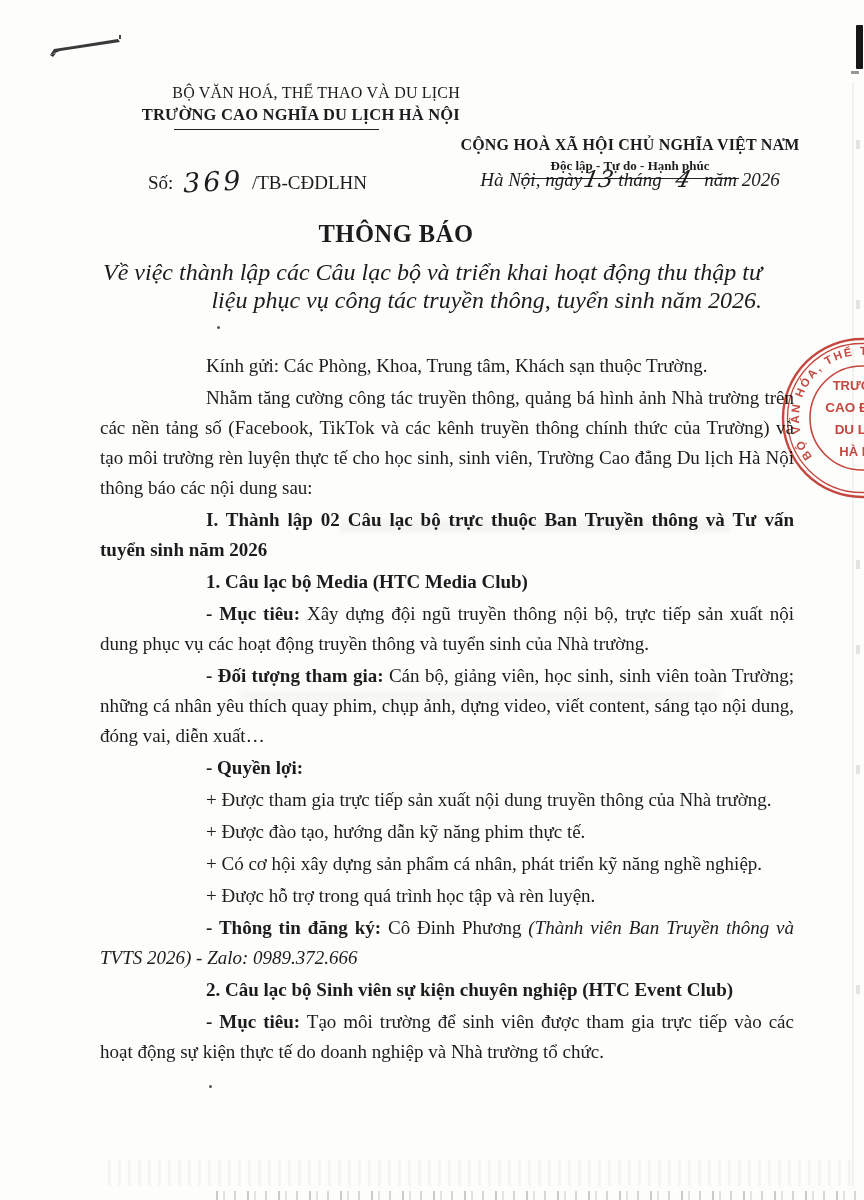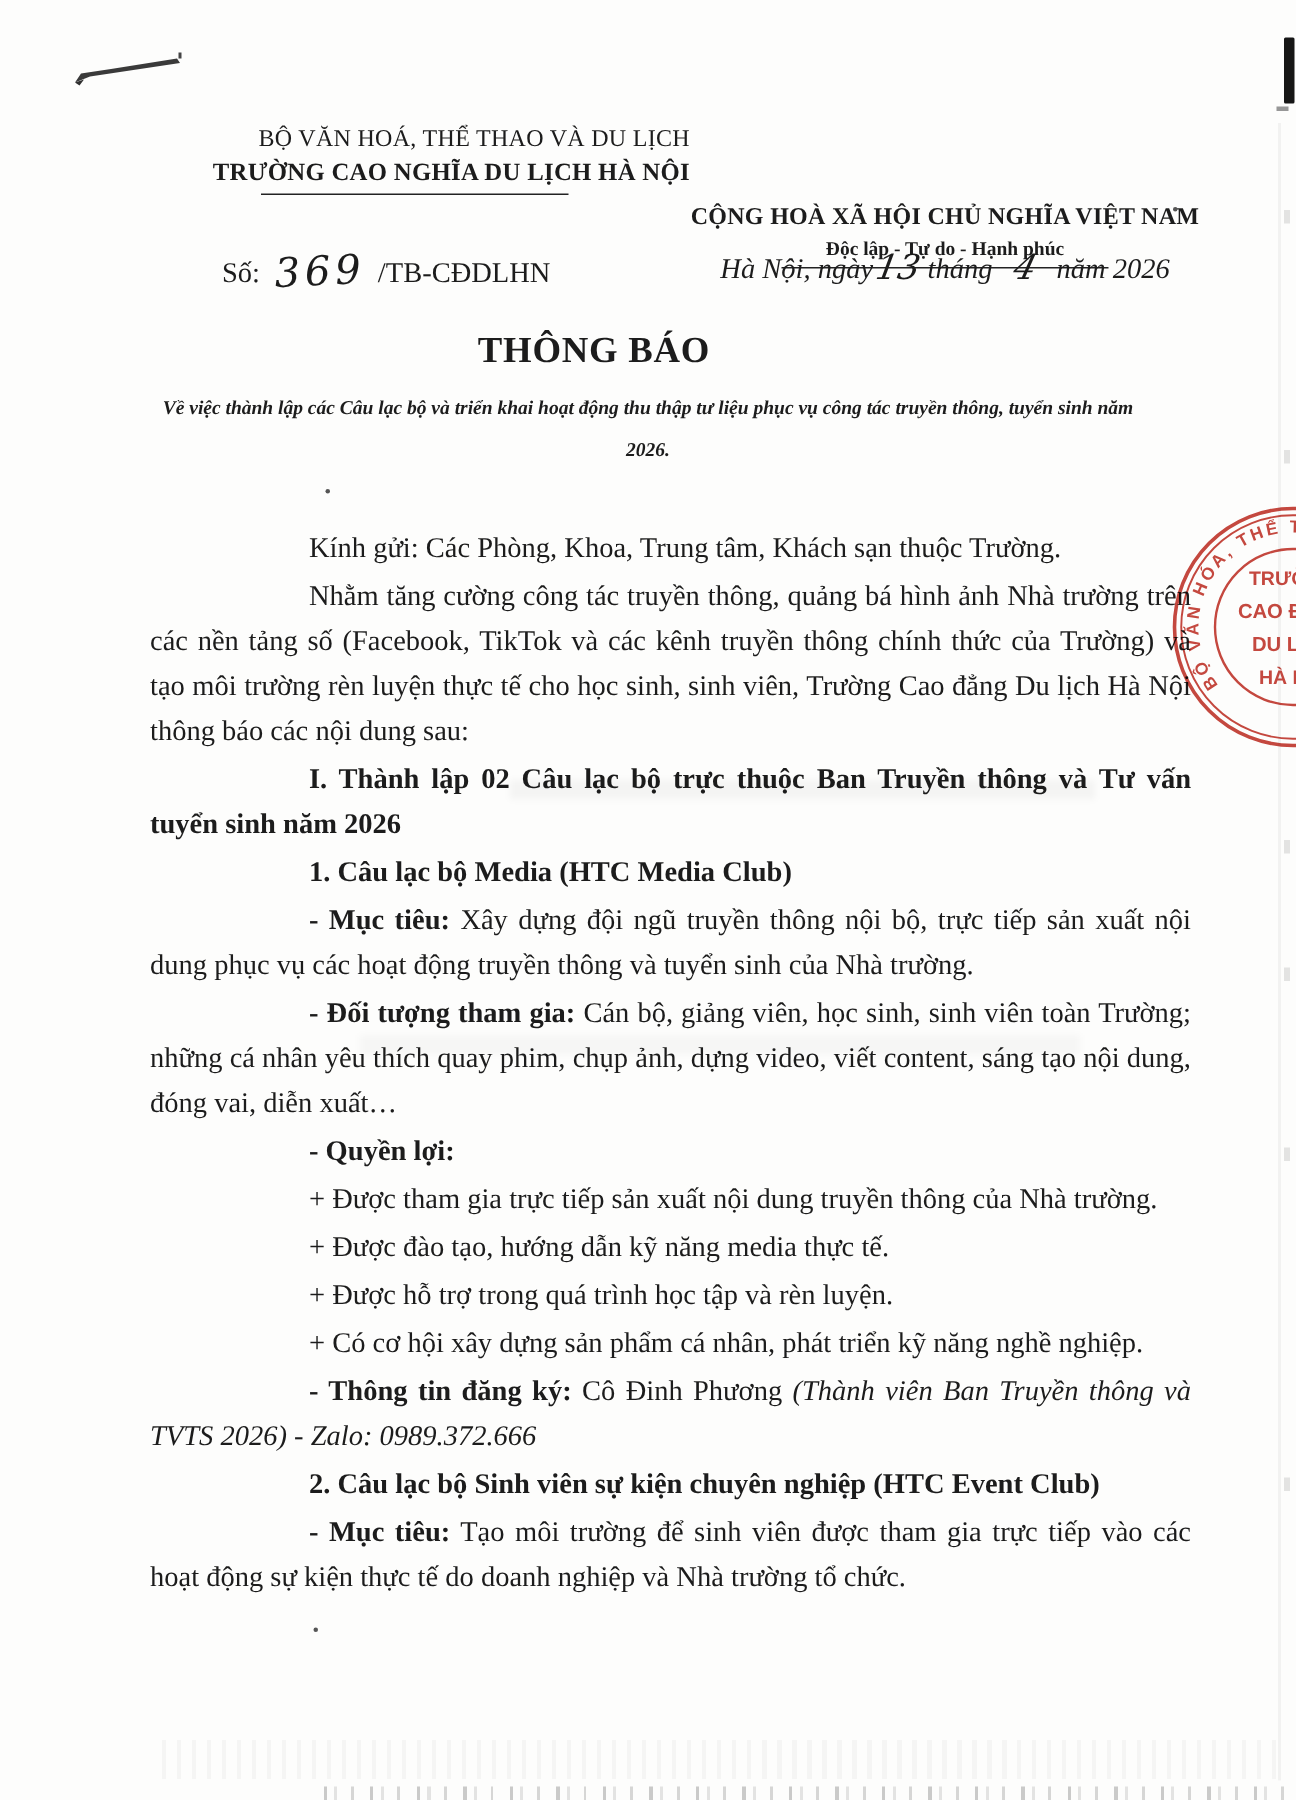--- a/index.html
+++ b/index.html
@@ -19,21 +19,21 @@
   .nat-l2{font-size:13px;font-weight:bold;margin-top:4px;}
   .nat-rule{width:218px;border-bottom:1.7px solid #222;margin:4px auto 0;}
   .doc-num{left:148px;top:164px;font-size:19px;white-space:nowrap;}
   .dateline{left:462px;top:165px;width:336px;font-style:italic;font-size:19px;text-align:center;white-space:nowrap;}
   .hw{font-family:"DejaVu Serif", serif;font-style:italic;display:inline-block;}
   .hw-num{font-size:27px;letter-spacing:3px;transform:rotate(-3deg);margin:0 8px 0 10px;position:relative;top:2px;}
   .hw-day{font-size:23px;transform:skewX(-10deg);margin:0 5px 0 2px;position:relative;top:1px;}
   .hw-month{font-size:23px;transform:skewX(-14deg);margin:0 14px;position:relative;top:1px;}
   
   .doc-title{left:0;top:220px;width:792px;text-align:center;font-weight:bold;font-size:24.5px;letter-spacing:.5px;}
-  .doc-subtitle{left:102px;top:258px;width:660px;text-align:center;font-weight:bold;font-style:italic;font-size:13px;line-height:28px;}
+  .doc-subtitle{left:102px;top:258px;width:660px;text-align:right;font-weight:normal;font-style:italic;font-size:24px;line-height:28px;}
   
   .doc-body{left:100px;top:351px;width:694px;font-size:19px;line-height:30px;text-align:justify;}
   .doc-body p{margin:0 0 2px;text-indent:106px;}
   .b{font-weight:bold;}
   .i{font-style:italic;}
   
   .stamp-wrap{left:767px;top:322px;width:97px;height:192px;overflow:hidden;mix-blend-mode:multiply;opacity:.93;}
   .stamp-wrap svg{position:absolute;left:0;top:0;}
   
   .pen-mark{left:44px;top:30px;width:78px;height:30px;}
@@ -85,23 +85,23 @@
 
 <div class="abs doc-body">
     <p><span>Kính gửi:  Các Phòng, Khoa, Trung tâm, Khách sạn thuộc Trường.</span></p>
     <p><span>Nhằm tăng cường công tác truyền thông, quảng bá hình ảnh Nhà trường trên các nền tảng số (Facebook, TikTok và các kênh truyền thông chính thức của Trường) và tạo môi trường rèn luyện thực tế cho học sinh, sinh viên, Trường Cao đẳng Du lịch Hà Nội thông báo các nội dung sau:</span></p>
     <p><span class="b">I. Thành lập 02 Câu lạc bộ trực thuộc Ban Truyền thông và Tư vấn tuyển sinh năm 2026</span></p>
     <p><span class="b">1. Câu lạc bộ Media (HTC Media Club)</span></p>
     <p><span class="b">- Mục tiêu:</span><span> Xây dựng đội ngũ truyền thông nội bộ, trực tiếp sản xuất nội dung phục vụ các hoạt động truyền thông và tuyển sinh của Nhà trường.</span></p>
     <p><span class="b">- Đối tượng tham gia:</span><span> Cán bộ, giảng viên, học sinh, sinh viên toàn Trường; những cá nhân yêu thích quay phim, chụp ảnh, dựng video, viết content, sáng tạo nội dung, đóng vai, diễn xuất…</span></p>
     <p><span class="b">- Quyền lợi:</span></p>
     <p><span>+ Được tham gia trực tiếp sản xuất nội dung truyền thông của Nhà trường.</span></p>
-    <p><span>+ Được đào tạo, hướng dẫn kỹ năng media thực tế.</span></p>
+    <p><span>+ Được đào tạo, hướng dẫn kỹ năng phim thực tế.</span></p>
+    <p><span>+ Có cơ hội xây dựng sản phẩm cá nhân, phát triển kỹ năng nghề nghiệp.</span></p>
     <p><span>+ Được hỗ trợ trong quá trình học tập và rèn luyện.</span></p>
-    <p><span>+ Có cơ hội xây dựng sản phẩm cá nhân, phát triển kỹ năng nghề nghiệp.</span></p>
     <p><span class="b">- Thông tin đăng ký:</span><span> Cô Đinh Phương </span><span class="i">(Thành viên Ban Truyền thông và TVTS 2026) - Zalo: 0989.372.666</span></p>
     <p><span class="b">2. Câu lạc bộ Sinh viên sự kiện chuyên nghiệp (HTC Event Club)</span></p>
     <p><span class="b">- Mục tiêu:</span><span> Tạo môi trường để sinh viên được tham gia trực tiếp vào các hoạt động sự kiện thực tế do doanh nghiệp và Nhà trường tổ chức.</span></p>
   </div>
 
 <div class="abs stamp-wrap">
   <svg width="190" height="192" viewBox="0 0 190 192">
     <circle cx="95" cy="96" r="79" fill="none" stroke-width="2.4" stroke="#c23a30"></circle>
     <circle cx="95" cy="96" r="74.5" fill="none" stroke-width="1.3" stroke="#c23a30"></circle>
     <circle cx="95" cy="96" r="52" fill="none" stroke-width="1.6" stroke="#c23a30"></circle>

